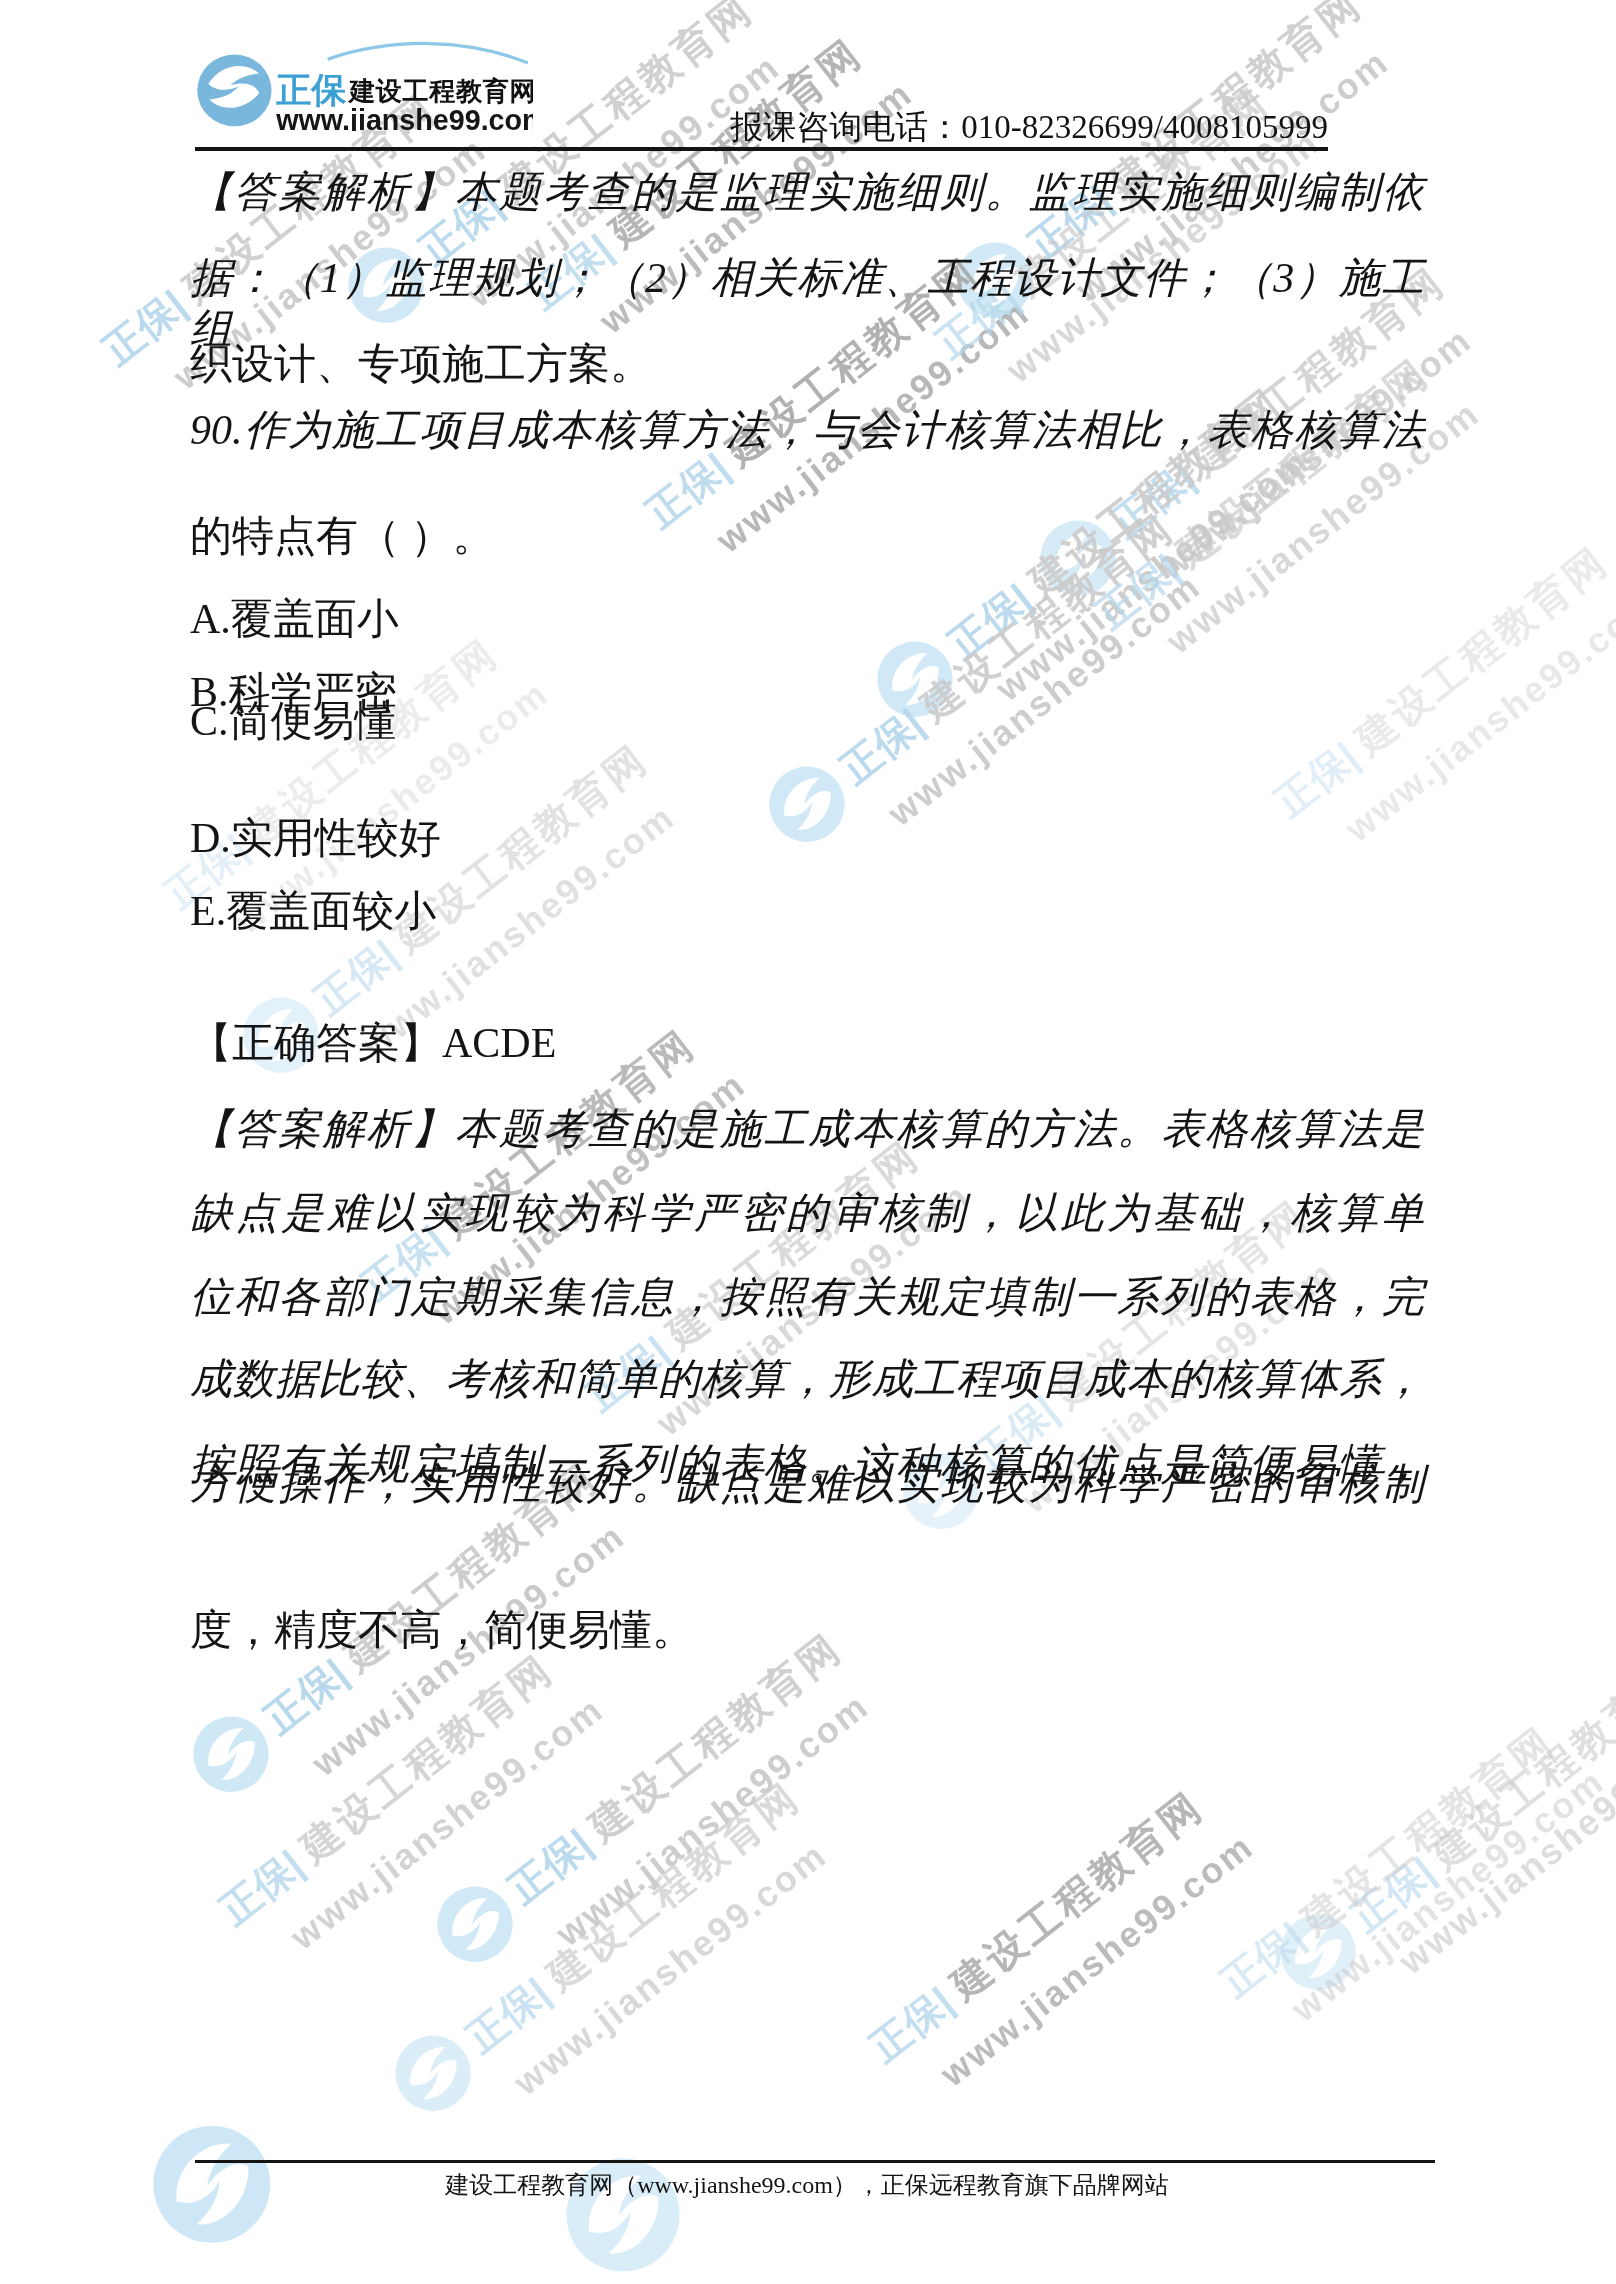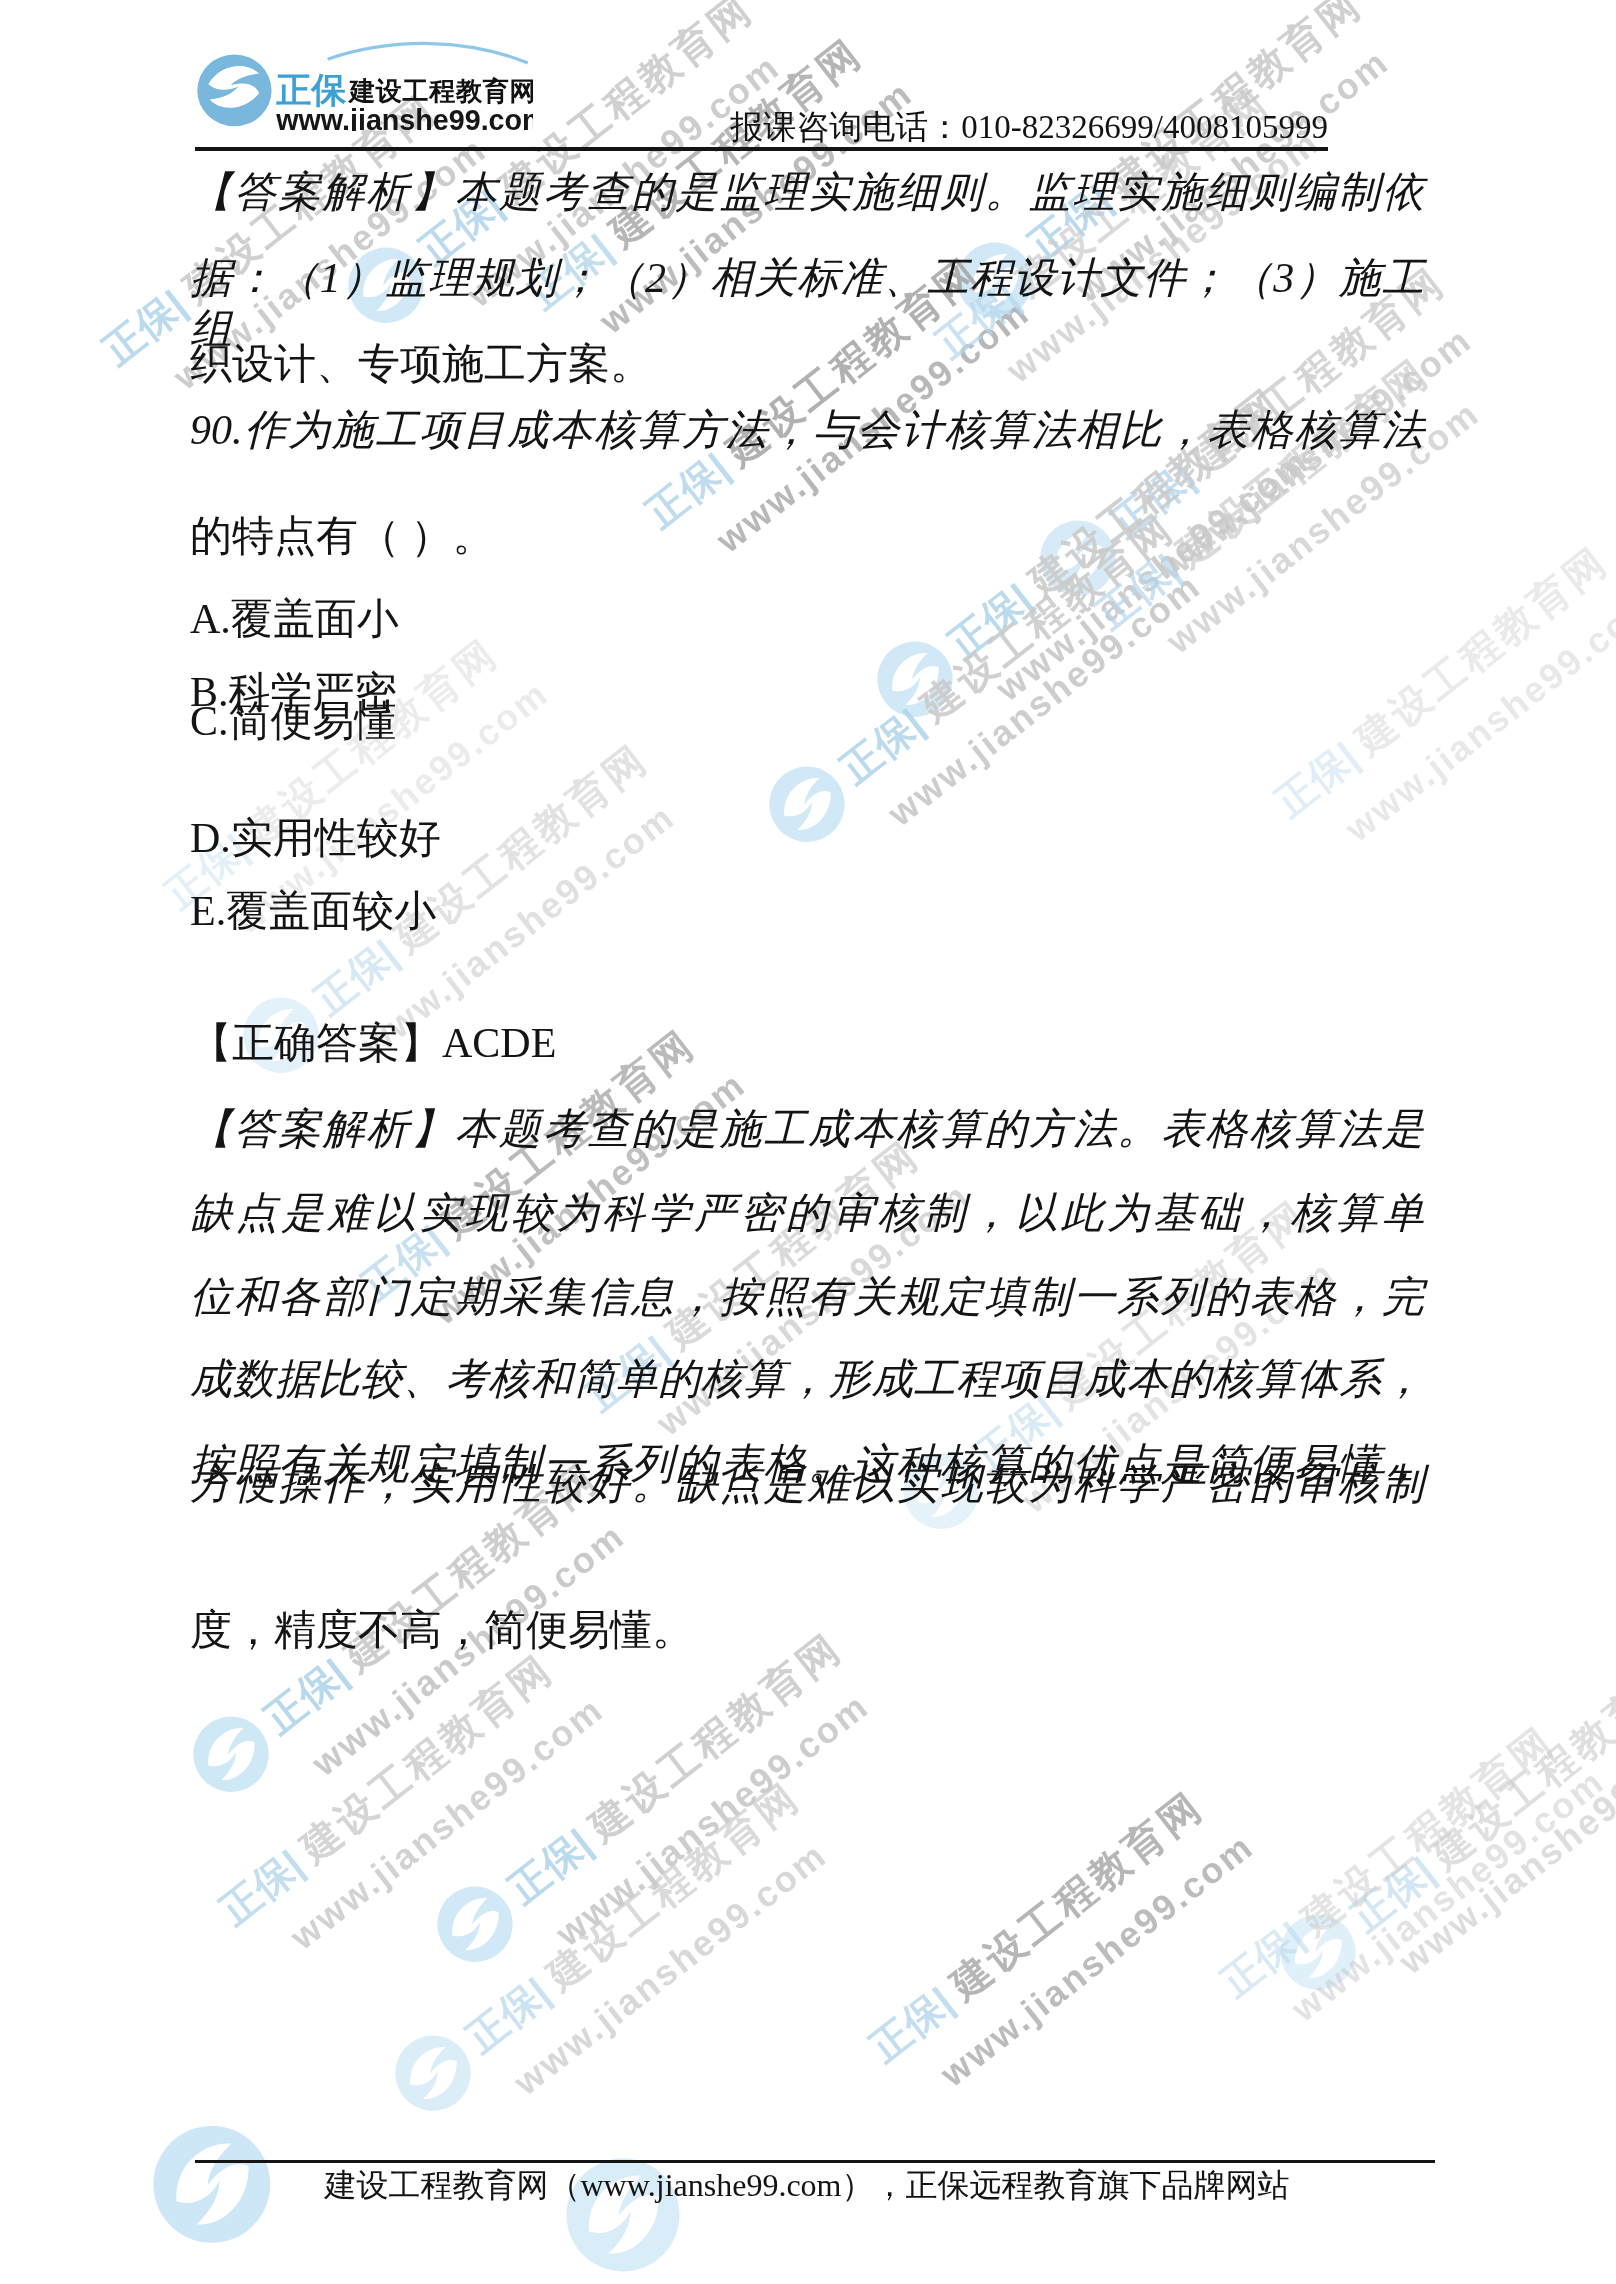--- a/index.html
+++ b/index.html
@@ -36,21 +36,21 @@
   .ln10{top:1018px}.ln11{top:1104px}.ln12{top:1188px}.ln13{top:1272px}.ln14{top:1354px}
   .ln15{top:1439px}.ln16{top:1459px}.ln17{top:1605px}
 
   
   .footer-rule{
     position:absolute;left:195px;top:2160px;width:1240px;height:3.3px;
     background:#141414;
   }
   .footer-text{
     position:absolute;left:190px;top:2168px;width:1234px;
-    text-align:center;font-size:32px;line-height:34px;color:#131313;
+    text-align:center;font-size:24px;line-height:34px;color:#131313;
   }
 
   
   .stamp{
     position:absolute;
     transform-origin:39px 82px;
     font-family:"Liberation Sans","DejaVu Sans",sans-serif;
     font-weight:bold;
     pointer-events:none;
     z-index:0;

